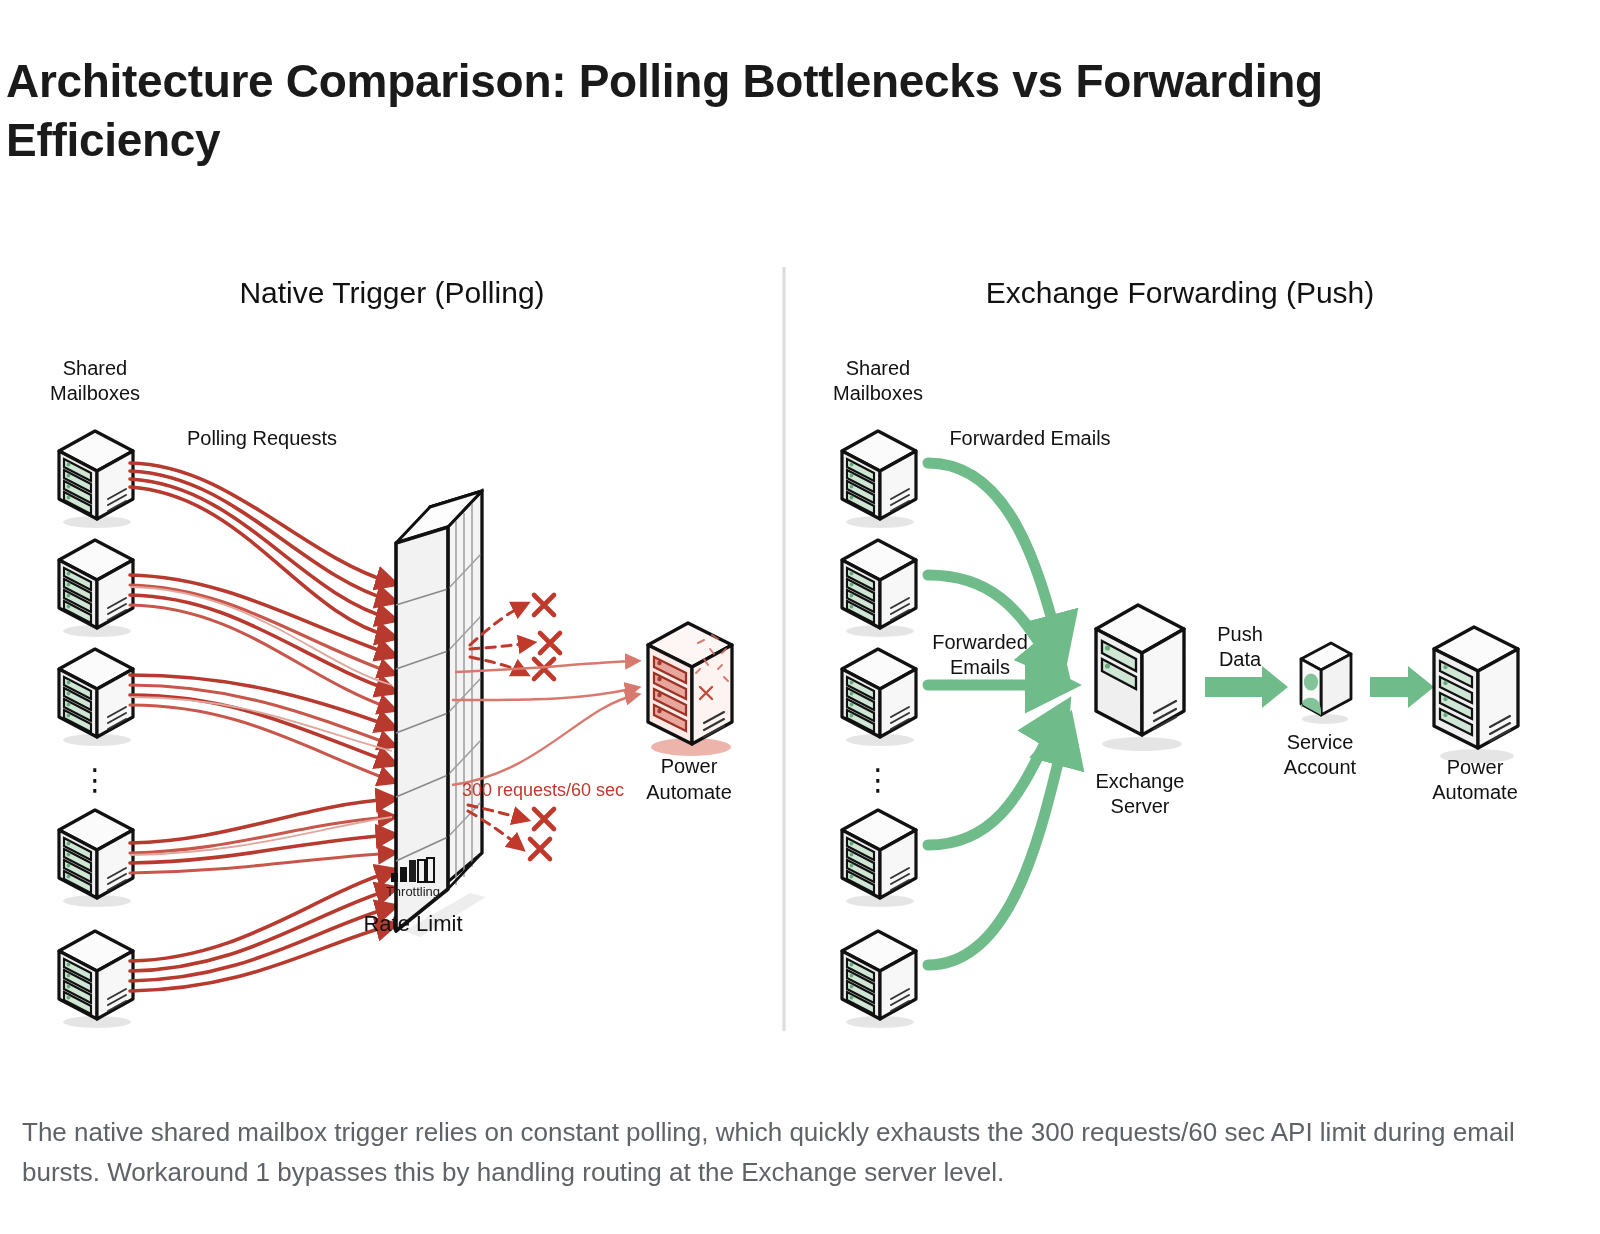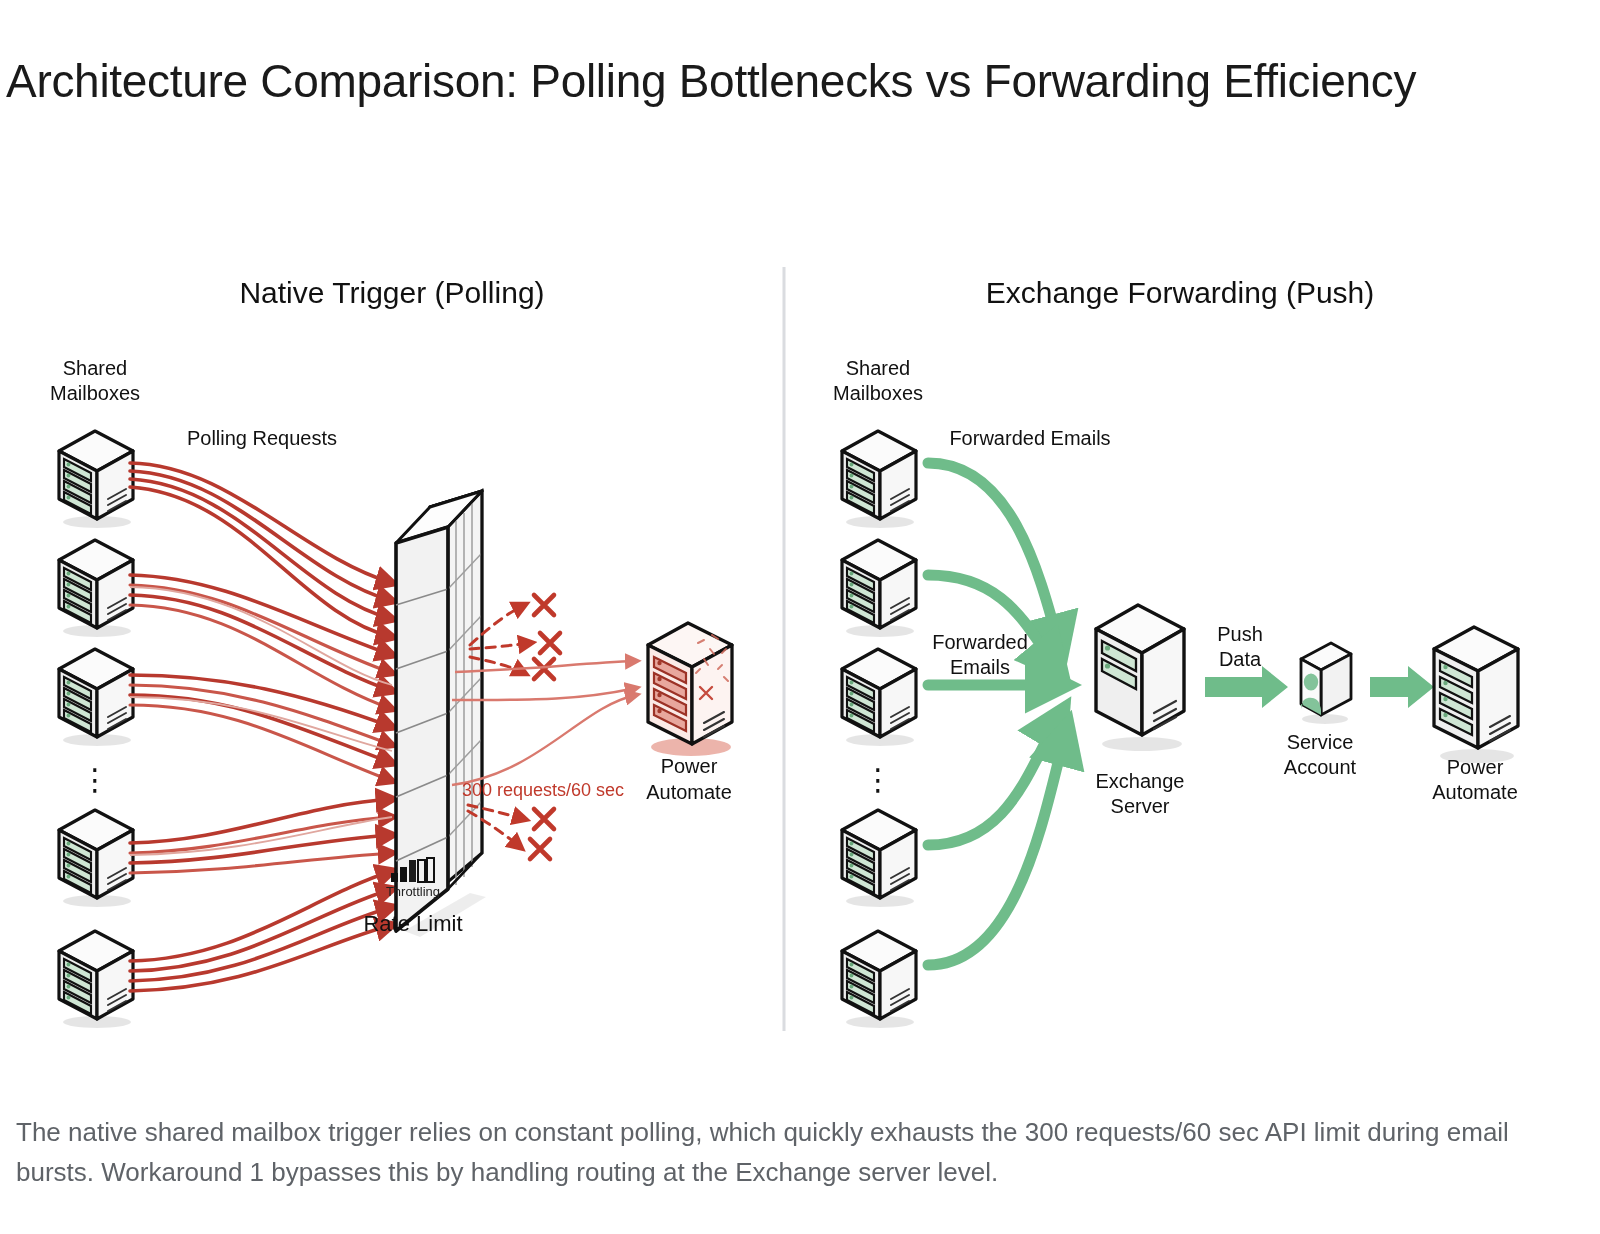--- a/index.html
+++ b/index.html
@@ -9,32 +9,32 @@
     font-family:"Liberation Sans","DejaVu Sans",sans-serif;
     color:#202124;
     overflow:hidden;
     position:relative;
   }
   #page-title{
     position:absolute;
     left:6px; top:52px; width:1540px;
     font-size:46px;
     line-height:1.28;
-    font-weight:400;
+    font-weight:700;
     letter-spacing:-0.3px;
     color:#1a1a1a;
   }
   #diagram-area{
     position:absolute;
     left:0; top:245px;
     width:1570px; height:820px;text-align:right;
   }
   #caption{
     position:absolute;
-    left:16px; top:1112px; width:1530px;
+    left:22px; top:1112px; width:1530px;
     font-size:26px;
     line-height:1.55;
     color:#5f6368;
   }
   svg#diagram{display:block;}
   .lbl{font-family:"Liberation Sans","DejaVu Sans",sans-serif;}
   .panel-title{font-size:30px;fill:#111111;}
   .node-label{font-size:20px;fill:#111111;}
   .flow-label{font-size:20px;fill:#111111;}
   .limit-label{font-size:18px;fill:#c0392b;}

